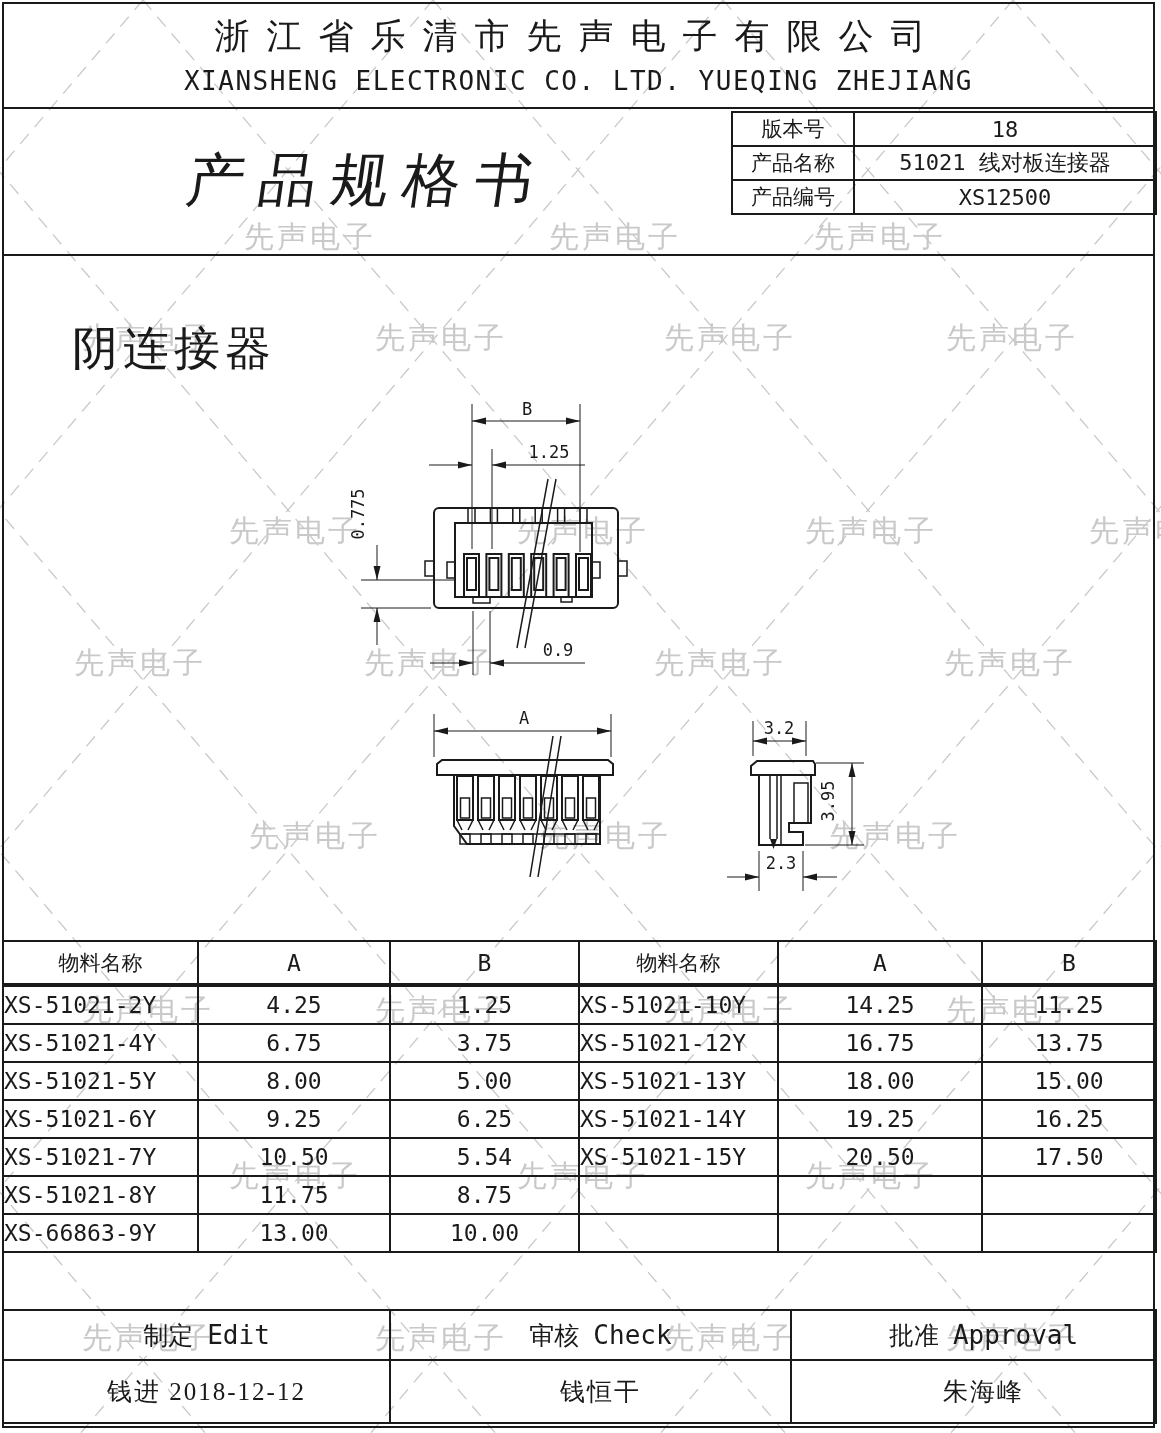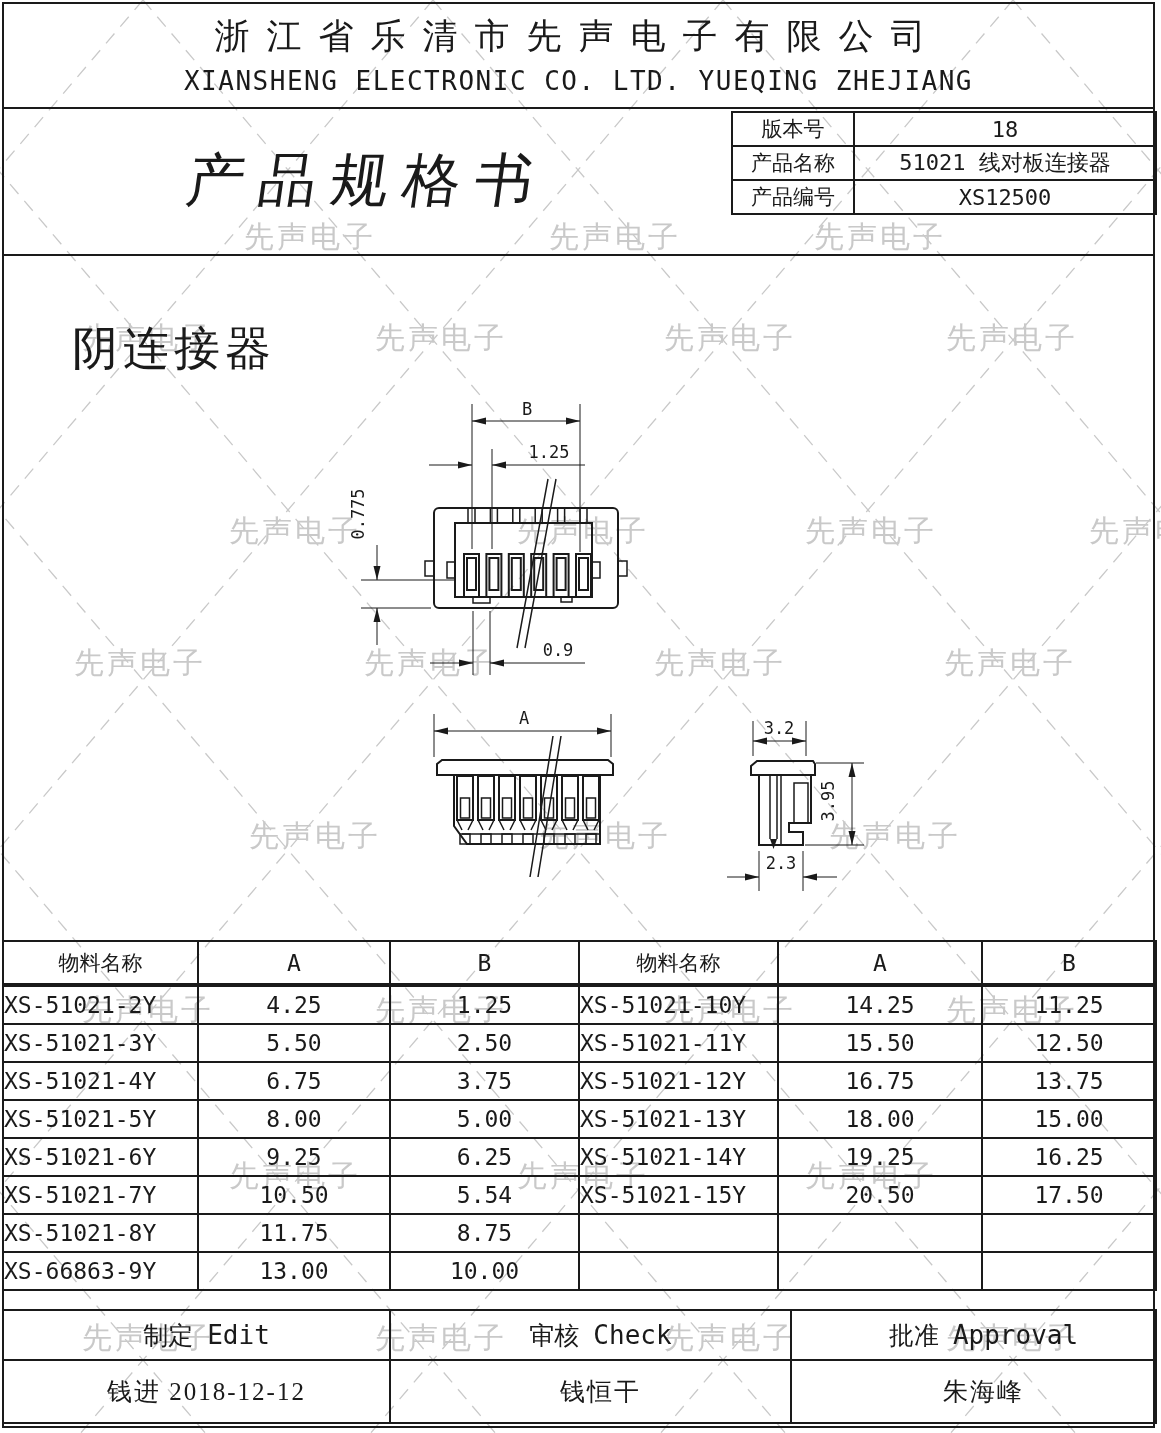--- a/index.html
+++ b/index.html
@@ -287,28 +287,20 @@
     </tr>
     <tr>
       <td class="pn">XS-51021-2Y</td>
       <td>4.25</td>
       <td>1.25</td>
       <td class="pn">XS-51021-10Y</td>
       <td>14.25</td>
       <td>11.25</td>
     </tr>
     <tr>
-      <td class="pn">XS-51021-3Y</td>
-      <td>5.50</td>
-      <td>2.50</td>
-      <td class="pn">XS-51021-11Y</td>
-      <td>15.50</td>
-      <td>12.50</td>
-    </tr>
-    <tr>
       <td class="pn">XS-51021-4Y</td>
       <td>6.75</td>
       <td>3.75</td>
       <td class="pn">XS-51021-12Y</td>
       <td>16.75</td>
       <td>13.75</td>
     </tr>
     <tr>
       <td class="pn">XS-51021-5Y</td>
       <td>8.00</td>

